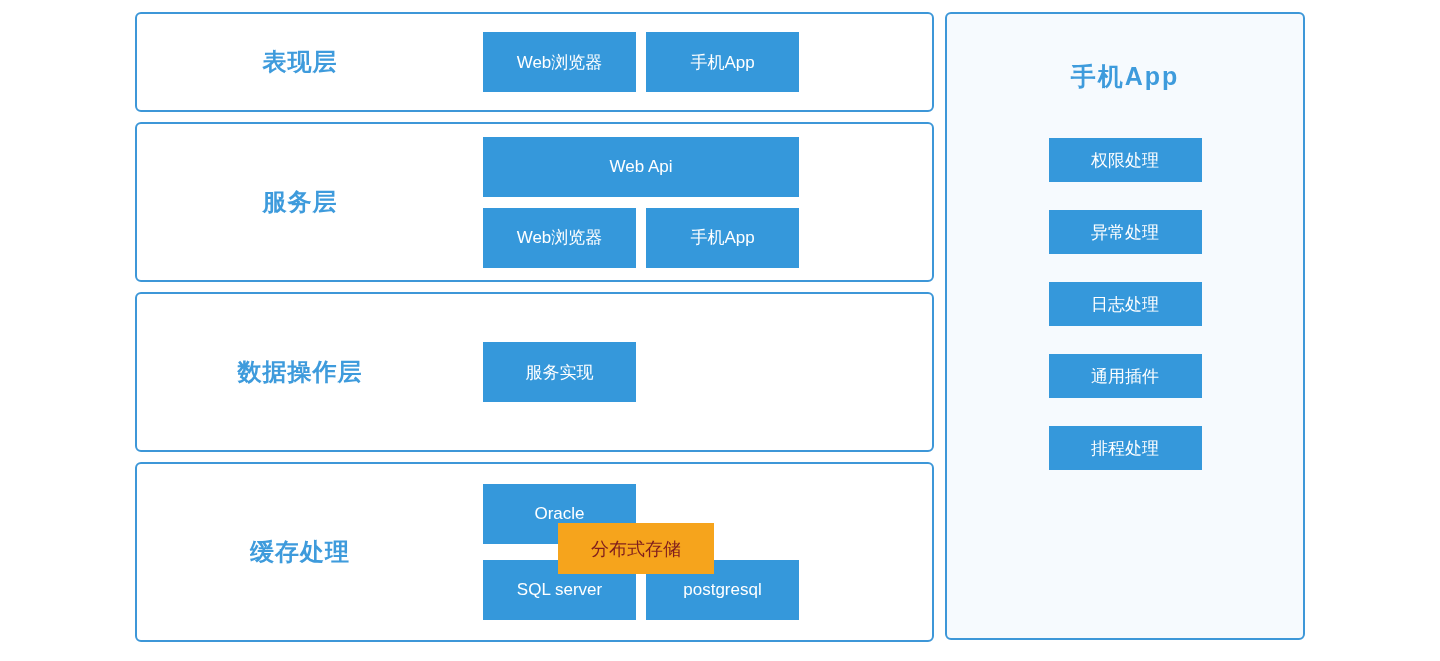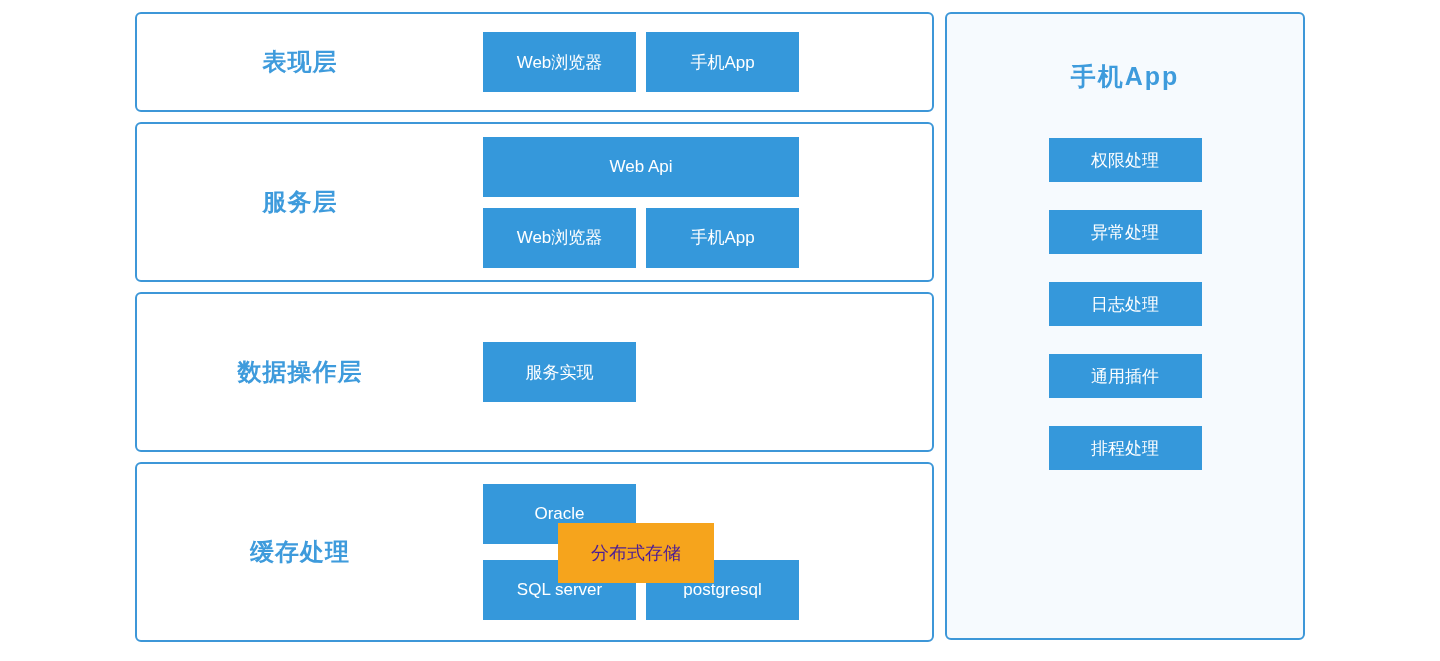--- a/index.html
+++ b/index.html
@@ -74,23 +74,23 @@
     justify-content: center;
     white-space: nowrap;
   }
   .node.wide { width: 316px; }
 
   .overlay-node {
     position: absolute;
     left: 421px;
     top: 59px;
     width: 156px;
-    height: 60px;
+    height: 51px;
     background: var(--accent-orange);
-    color: #4c1d95;
+    color: #7f1d1d;
     font-size: 18px;
     display: flex;
     align-items: center;
     justify-content: center;
     z-index: 5;
   }
 
   
   .plugins-panel {
     position: absolute;

